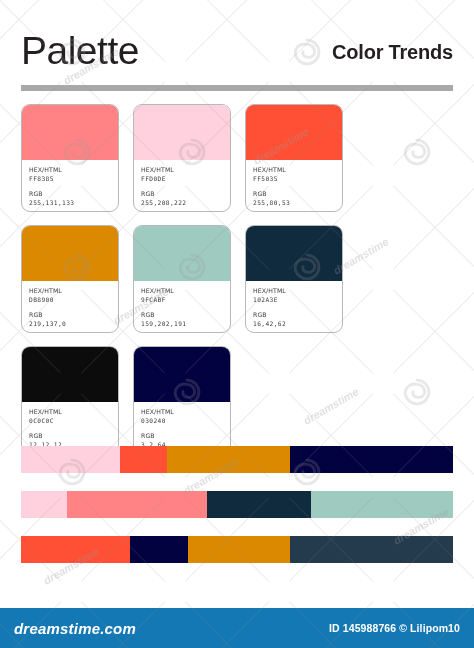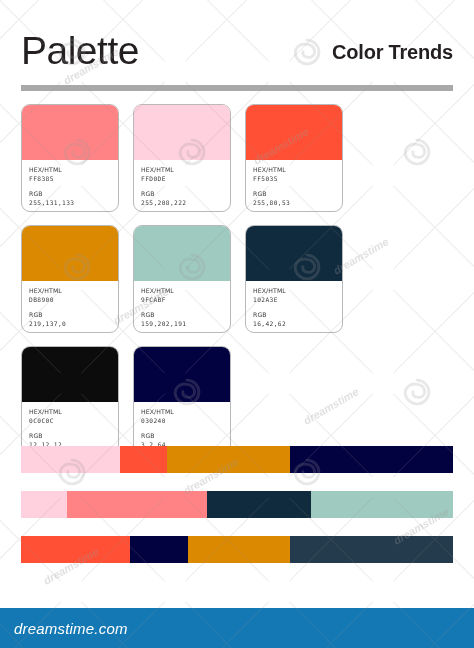--- a/index.html
+++ b/index.html
@@ -162,21 +162,21 @@
     display: flex;
     align-items: center;
     justify-content: space-between;
     padding: 0 14px;
     box-sizing: border-box;
   }
   .footer-brand {
     color: #ffffff;
     font-size: 15px;
     font-style: italic;
-    font-weight: 400;
+    font-weight: 700;
     letter-spacing: 0.2px;
     white-space: nowrap;
   }
   .footer-meta {
     color: #ffffff;
     font-size: 10.5px;
     font-weight: 700;
     letter-spacing: 0.1px;
     white-space: nowrap;
   }
@@ -334,20 +334,21 @@
       <div class="combo-bar">
         <div class="combo-seg" style="background: rgb(255, 80, 53); width: 25.2%;"></div>
         <div class="combo-seg" style="background: rgb(3, 2, 64); width: 13.4%;"></div>
         <div class="combo-seg" style="background: rgb(219, 137, 0); width: 23.6%;"></div>
         <div class="combo-seg" style="background: rgb(35, 59, 76); width: 37.8%;"></div>
       </div>
     </div>
 
   <div class="footer">
     <div class="footer-brand">dreamstime.com</div>
+    <div class="footer-meta">ID 145988766 © Lilipom10</div>
   </div>
 
   <div class="watermark-layer" id="watermark-layer">
       <div class="wm-x" style="left: -40px; top: -40px;"></div>
       <div class="wm-x" style="left: 64px; top: -40px;"></div>
       <div class="wm-x" style="left: 168px; top: -40px;"></div>
       <div class="wm-x" style="left: 272px; top: -40px;"></div>
       <div class="wm-x" style="left: 376px; top: -40px;"></div>
       <div class="wm-x" style="left: -40px; top: 64px;"></div>
       <div class="wm-x" style="left: 64px; top: 64px;"></div>

